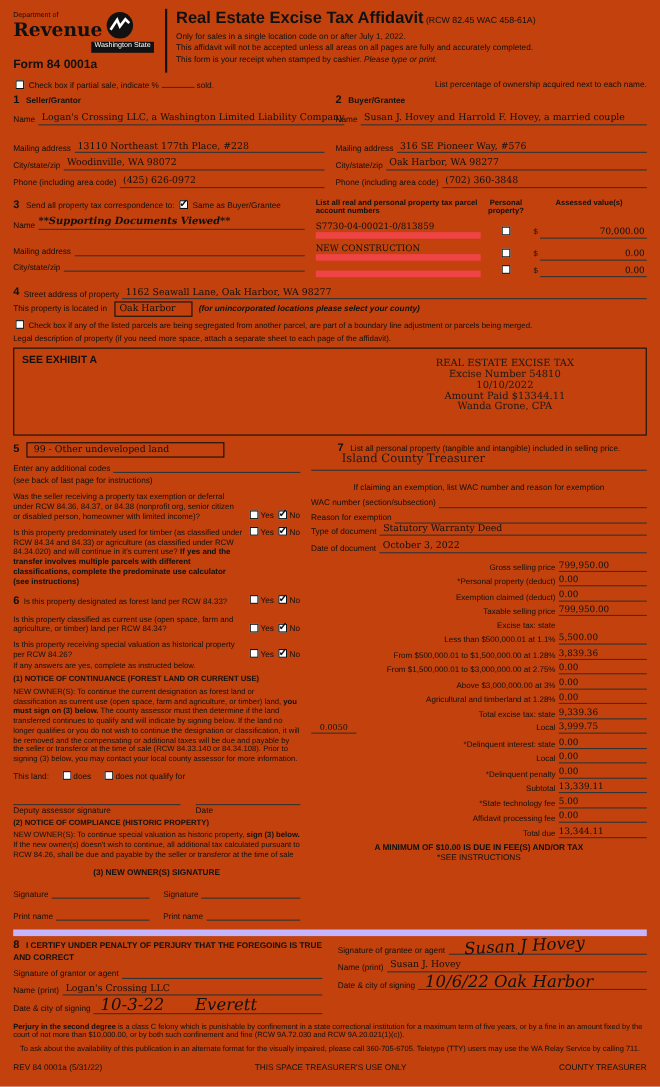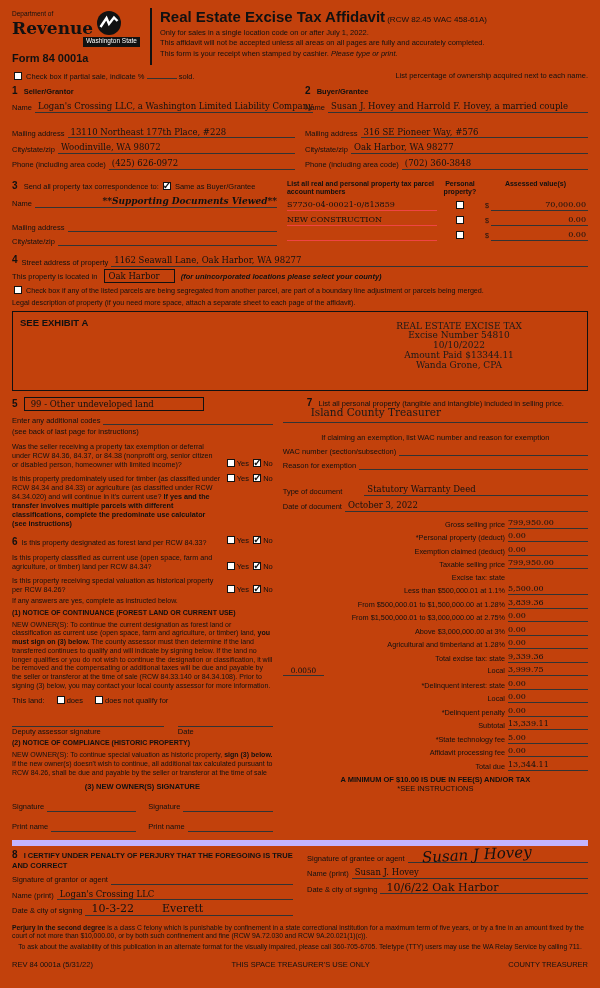--- a/index.html
+++ b/index.html
@@ -39,25 +39,25 @@
   .partial-row { display:flex; justify-content:space-between; margin-top:6px; }
   
   .two-col { display:flex; margin-top:3px; }
   .col { flex:1; min-width:0; }
   .col + .col { padding-left:10px; }
   .gap-top { margin-top:14px; }
   
   .sec3-row { display:flex; margin-top:10px; }
   .sec3-left { width:46%; }
   .sec3-right { flex:1; padding-left:10px; font-size:7px; }
-  .stamp-italic { font-style:italic; font-weight:700; font-size:9px; font-family:"DejaVu Serif", serif; display:block; text-align:right; }
+  .stamp-italic { font-style:italic; font-weight:700; font-size:9px; font-family:"DejaVu Serif", serif; display:block; text-align:left; }
   .pt-head { display:flex; font-weight:700; line-height:1.15; }
   .pt-c1 { width:150px; } .pt-c2 { width:46px; text-align:center; } .pt-c3 { flex:1; text-align:center; }
   .pt-row { display:flex; align-items:flex-end; margin-top:4px; }
-  .pt-parcel { width:150px; border-bottom:1px solid #ef4444; font-family:"DejaVu Serif", serif; font-size:8px; min-height:10px; }
+  .pt-parcel { width:150px; border-bottom:6px solid #ef4444; font-family:"DejaVu Serif", serif; font-size:8px; min-height:10px; }
   .pt-cb { width:46px; text-align:center; }
   .pt-val { flex:1; display:flex; align-items:flex-end; }
   .cur { margin:0 2px; }
   .pt-amt { flex:1; border-bottom:1px solid #333; text-align:right; font-family:"DejaVu Serif", serif; font-size:8px; padding-right:2px; min-height:10px; }
   
   .sec4 { margin-top:8px; }
   .locbox { border:1px solid #111; padding:1px 14px 1px 4px; font-family:"DejaVu Serif", serif; font-size:8.5px; margin:0 4px; }
   .sec4 .small { font-size:7.2px; }
   
   .legal-box { border:1.5px solid #111; min-height:80px; margin-top:4px; position:relative; padding:5px 7px; }
@@ -96,21 +96,21 @@
   .prefix { border-bottom:1px solid #333; padding:0 8px; font-family:"DejaVu Serif", serif; }
   .taxval { width:80px; border-bottom:1px solid #333; text-align:left; font-family:"DejaVu Serif", serif; font-size:8px; padding-right:2px; min-height:10px; }
   .taxval.noline { border-bottom:none; }
   .min-note { text-align:center; font-weight:700; font-size:7.5px; margin-top:4px; }
   .min-note2 { text-align:center; font-size:7.5px; }
   
   .sec8 { margin-top:8px; border-top:6px solid #c4b5fd; padding-top:3px; }
   .sec8-cols { display:flex; }
   .s8col { flex:1; min-width:0; }
   .s8col + .s8col { padding-left:14px; }
-  .hand { font-family:"DejaVu Serif", serif; font-size:11px; line-height:9px; padding-left:6px; white-space:nowrap; }
+  .hand { font-family:"DejaVu Serif", serif; font-style:italic; font-size:15px; line-height:9px; padding-left:6px; white-space:nowrap; }
   .sig { font-family:"DejaVu Serif", serif; font-style:italic; font-size:15px; line-height:8px; display:inline-block; transform:rotate(-3deg); padding-left:14px; white-space:nowrap; }
   
   .perjury { font-size:6.8px; margin-top:8px; }
   .altformat { font-size:6.8px; text-align:center; margin-top:3px; }
   .footer-row { display:flex; justify-content:space-between; margin-top:8px; font-size:7.5px; }
 </style>
 </head>
 <body>
 
 <div class="page">
@@ -402,21 +402,21 @@
         <div class="frow">
           <span class="lbl">WAC number (section/subsection)</span>
           <span class="line"></span>
         </div>
         <div class="frow">
           <span class="lbl">Reason for exemption</span>
           <span class="line"></span>
         </div>
       </div>
 
-      <div class="frow" style="margin-top:14px;gap:19px;">
+      <div class="frow" style="margin-top:0;">
         <span class="lbl">Type of document</span>
         <span class="line"><span class="val">Statutory Warranty Deed</span></span>
       </div>
       <div class="frow">
         <span class="lbl">Date of document</span>
         <span class="line"><span class="val">October 3, 2022</span></span>
       </div>
 
       <div class="taxrows">
         <div class="taxrow">

